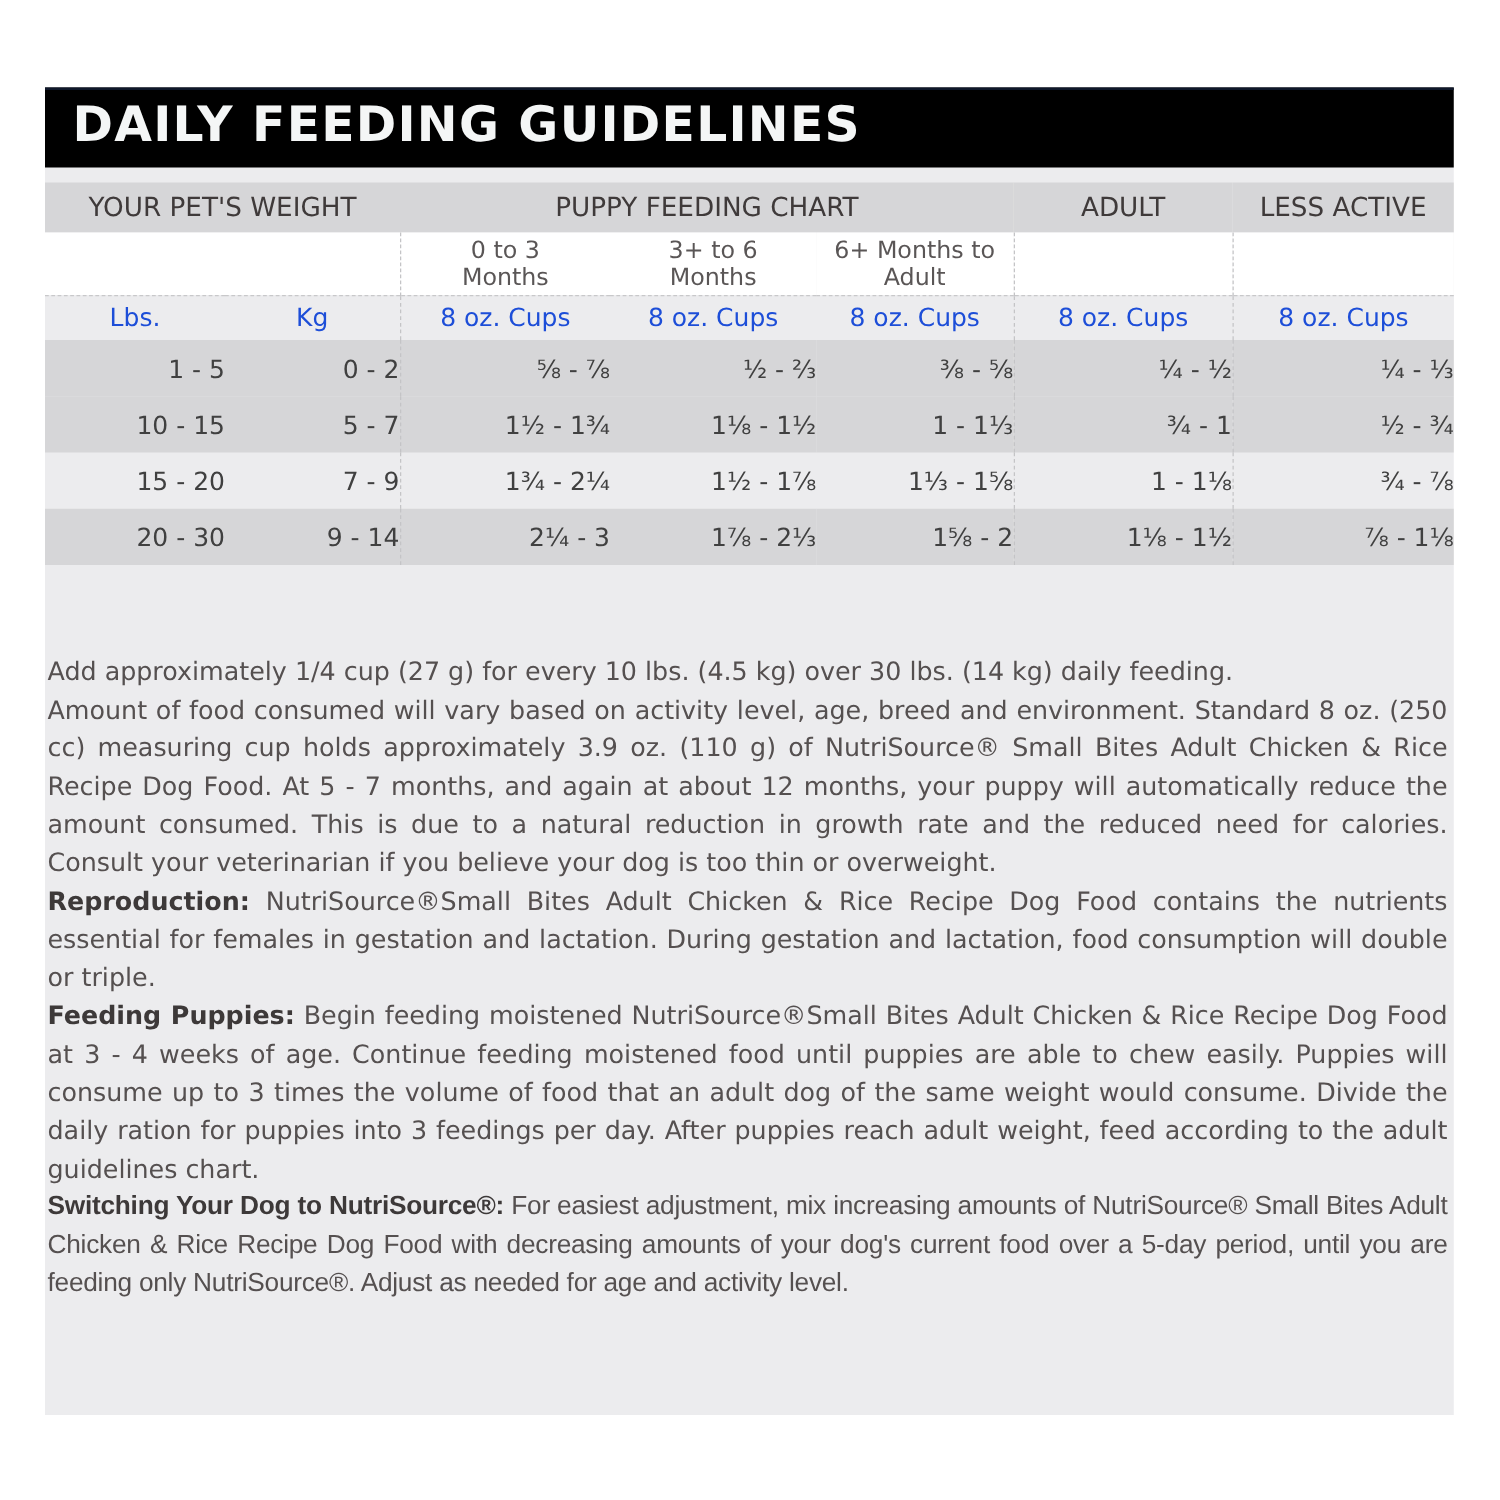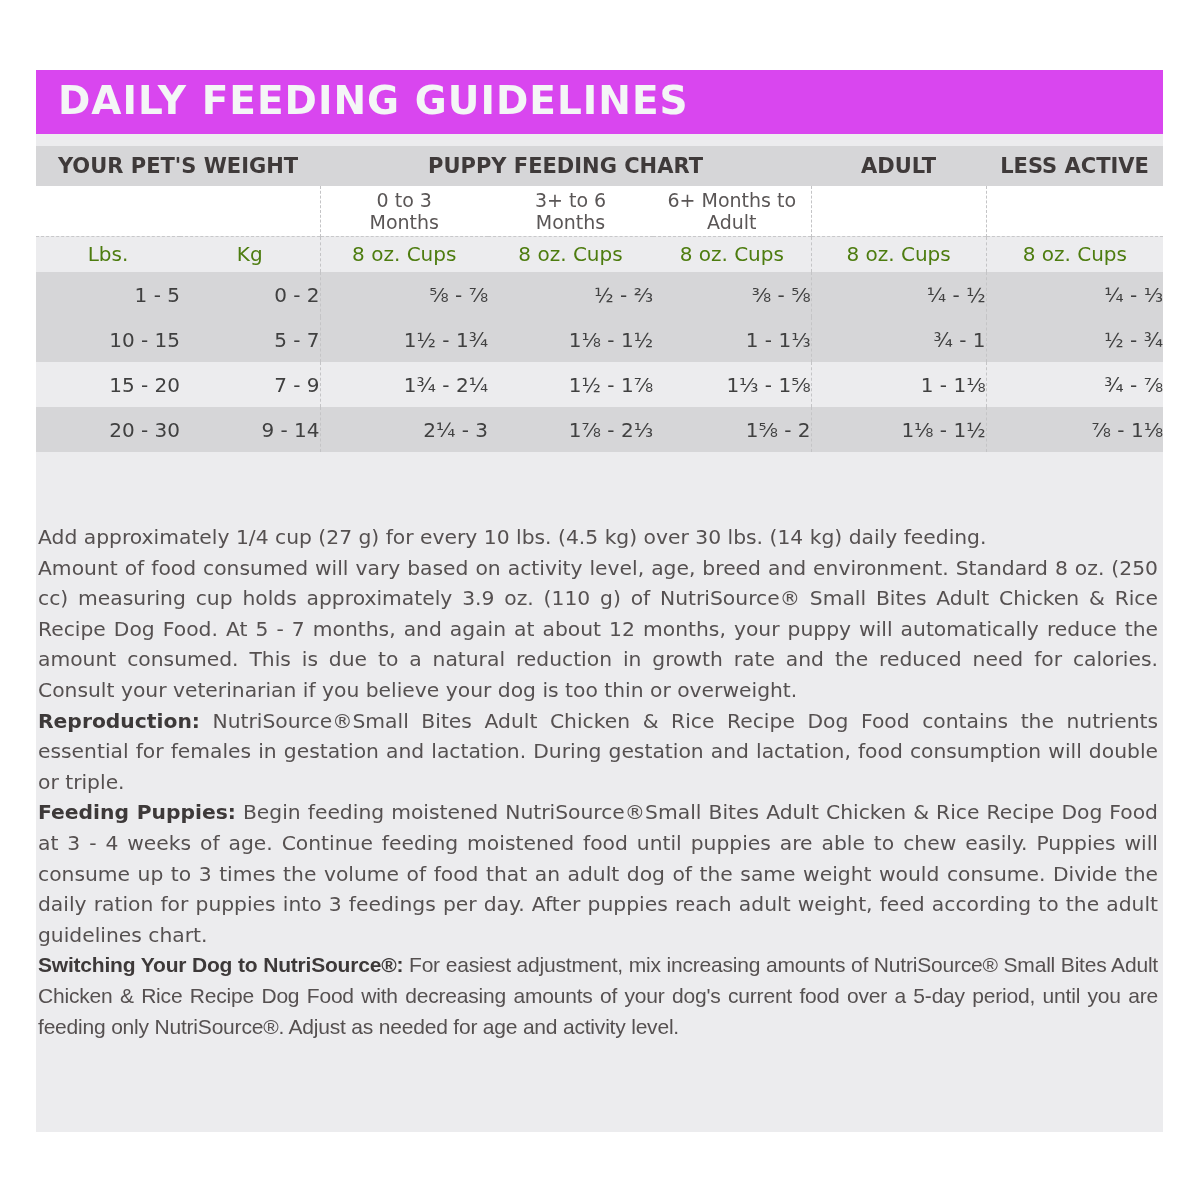--- a/index.html
+++ b/index.html
@@ -6,38 +6,38 @@
   body {
     width:1200px; height:1200px; background:#ffffff;
     font-family:"DejaVu Sans", sans-serif; color:#4e4a4a; position:relative; overflow:hidden;
   }
   .panel {
     position:absolute; left:36px; top:70px; width:1127px; height:1062px;
     background:#ececee;
   }
   .title-bar {
     position:absolute; left:0; top:0; width:1127px; height:62px;
-    background:#d946ef; border-top:2px solid #d946ef;
+    background:#000000; border-top:2px solid #0f172a;
   }
   .title-bar h1 {
     margin:0; position:absolute; left:22px; top:6px;
     font-family:"DejaVu Sans", sans-serif; font-weight:bold; font-size:39px;
     color:#f4f6f6; letter-spacing:1px;
   }
   table.chart {
     position:absolute; left:0; top:76px; width:1127px; border-collapse:collapse;
     table-layout:fixed;
   }
   table.chart td, table.chart th { padding:0; text-align:center; vertical-align:middle; }
   tr.group-head { background:#d6d6d8; height:40px; }
-  tr.group-head th { font-weight:bold; font-size:21px; color:#3f3a3a; }
+  tr.group-head th { font-weight:normal; font-size:21px; color:#3f3a3a; }
   tr.sub-head { background:#ffffff; height:50px; }
   tr.sub-head td { font-size:19px; line-height:22px; color:#5a5656; }
   tr.unit-head { background:#ececee; height:36px; }
-  tr.unit-head td { font-size:20px; color:#4d7c0f; border-top:1px dashed #c8c8ca; }
+  tr.unit-head td { font-size:20px; color:#1d4ed8; border-top:1px dashed #c8c8ca; }
   tr.data-row { height:45px; }
   tr.data-row.shade { background:#d6d6d8; }
   tr.data-row td { font-size:20px; color:#404040;text-align:right; }
   td.sep { border-left:1px dashed #c4c4c6; }
   .body-text {
     position:absolute; left:2px; top:452px; width:1120px;
     font-size:20.3px; line-height:30.6px; color:#555050;
   }
   .body-text p { margin:0; text-align:justify; }
   .body-text p.left { text-align:left; }

